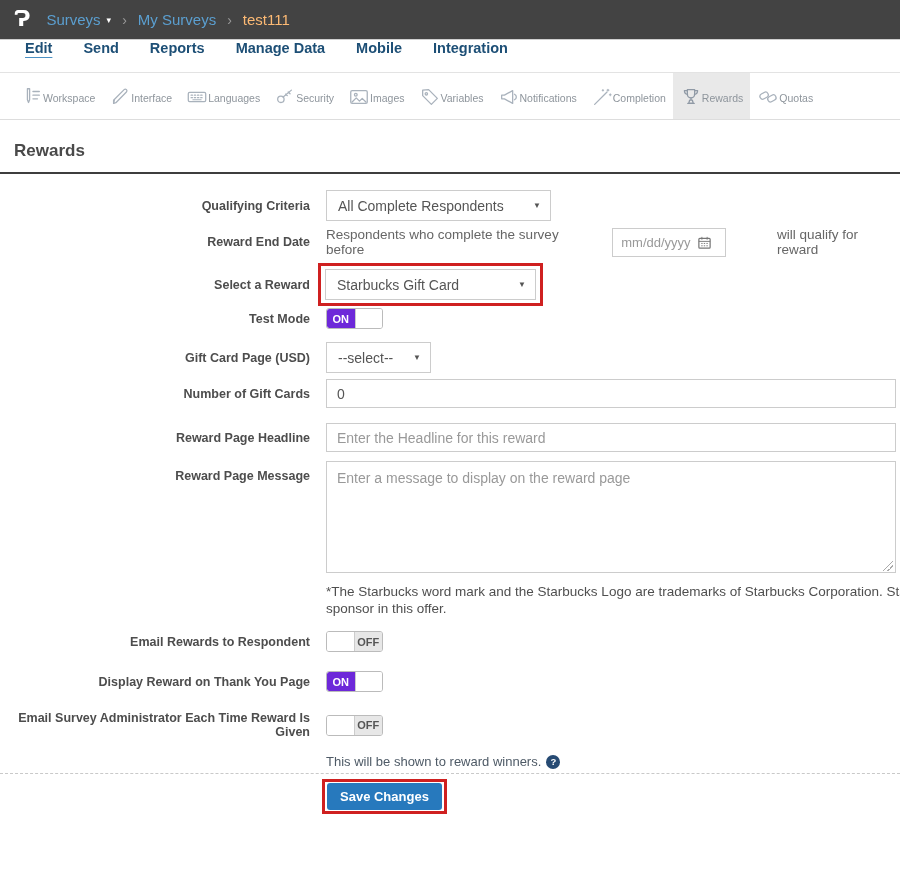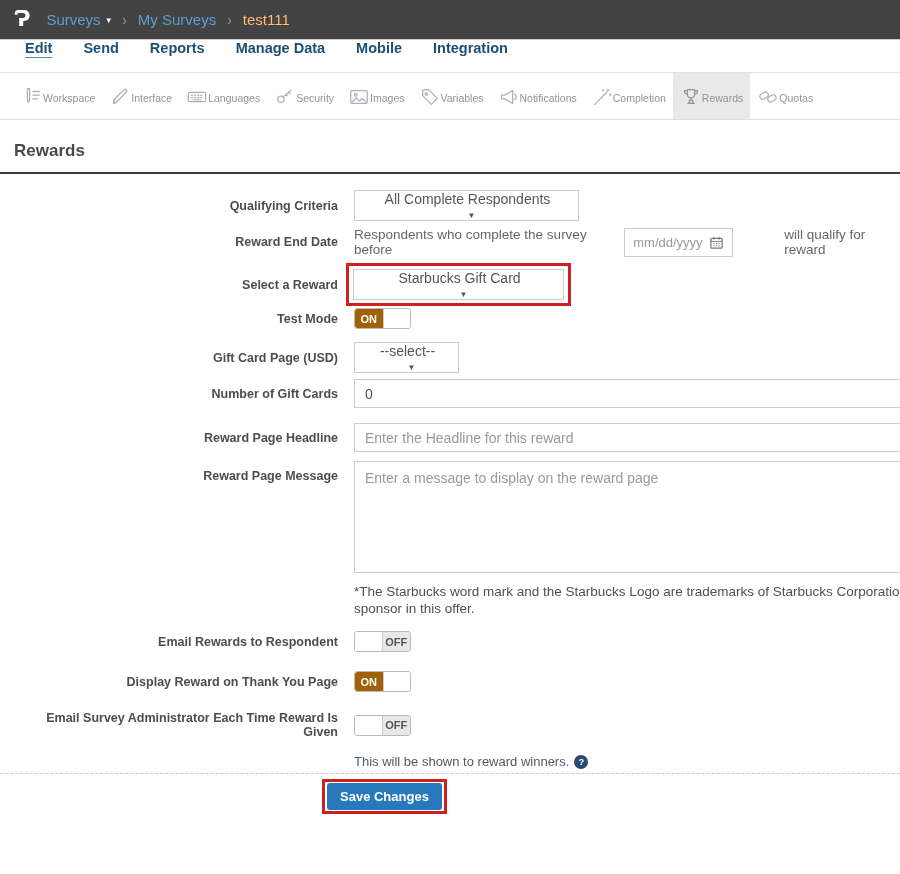--- a/index.html
+++ b/index.html
@@ -29,43 +29,43 @@
   .itab-icon svg { stroke:#a9b2bc; fill:none; stroke-width:1.4; stroke-linecap:round; stroke-linejoin:round; }
   .itab.selected .itab-icon svg { stroke:#8f99a5; }
   .itab-label { font-size:10.5px; color:#8e959c; margin-top:2px; white-space:nowrap; }
 
   
   .page-title { font-size:17px; font-weight:bold; color:#4a4a4a; margin:21px 0 0 14px; }
   .title-rule { border-bottom:2px solid #3d3d3d; margin-top:11px; }
 
   
   .form { padding-top:16px; }
-  .frow { display:flex; align-items:center; margin-bottom:7px;margin-left:28px; }
+  .frow { display:flex; align-items:center; margin-bottom:7px; }
   .flabel { width:310px; flex:0 0 310px; text-align:right; font-size:12.5px; font-weight:bold; color:#4d4d4d; padding-right:0; }
   .fctrl { margin-left:16px; display:flex; align-items:center; }
 
-  .select { height:31px; border:1px solid #ccc; background:#fff; display:flex; align-items:center; justify-content:space-between; padding:0 9px 0 11px; color:#555; font-size:14px; cursor:pointer;flex-direction:column; }
+  .select { height:31px; border:1px solid #ccc; background:#fff; display:flex; align-items:center; justify-content:space-between; padding:0 9px 0 11px; color:#555; font-size:14px; cursor:pointer; }
   .sel-caret { font-size:8px; color:#555; margin-left:8px; }
   .w-qc { width:225px; } .w-rw { width:211px; } .w-gc { width:105px; }
 
   input, textarea { font-family:"Liberation Sans", sans-serif; color:#555; outline:none; }
   .text-input { height:29px; border:1px solid #ccc; padding:0 10px; font-size:14px; width:570px; }
   ::placeholder { color:#999; opacity:1; }
 
   .inline-text { font-size:13.5px; color:#666; }
   .date-wrap { border:1px solid #ccc; height:29px; width:116px; display:flex; align-items:center; padding:0 8px; margin-left:18px; }
   .date-wrap input { border:none; width:76px; font-size:13px; }
   .date-wrap svg { stroke:#777; fill:none; stroke-width:1.3; }
   .suffix-gap { margin-left:51px; }
 
   .red-box { border:3px solid #cf2020; padding:3px 4px; display:inline-block; }
 
   .toggle { height:21px; width:57px; border:1px solid #bbb; border-radius:3px; display:flex; overflow:hidden; cursor:pointer; font-size:11px; font-weight:bold; }
   .t-seg { width:50%; display:flex; align-items:center; justify-content:center; }
-  .t-on { background:#a16207; color:#fff; border-radius:2px 0 0 2px; }
+  .t-on { background:#6d28d9; color:#fff; border-radius:2px 0 0 2px; }
   .t-off { background:#e7e7e7; color:#555; }
   .t-knob { background:#fff; }
   .toggle.on .t-knob { border-left:1px solid #ccc; }
   .toggle.off .t-knob { border-right:1px solid #ccc; }
 
   .ta-wrap { position:relative; }
   .ta-wrap textarea { width:570px; height:112px; border:1px solid #ccc; padding:8px 10px; font-size:14px; resize:none; }
   .ta-grip { position:absolute; right:3px; bottom:6px; width:10px; height:10px; pointer-events:none;
     background:linear-gradient(135deg, transparent 46%, #aaa 46%, #aaa 54%, transparent 54%, transparent 70%, #aaa 70%, #aaa 78%, transparent 78%); }
 

